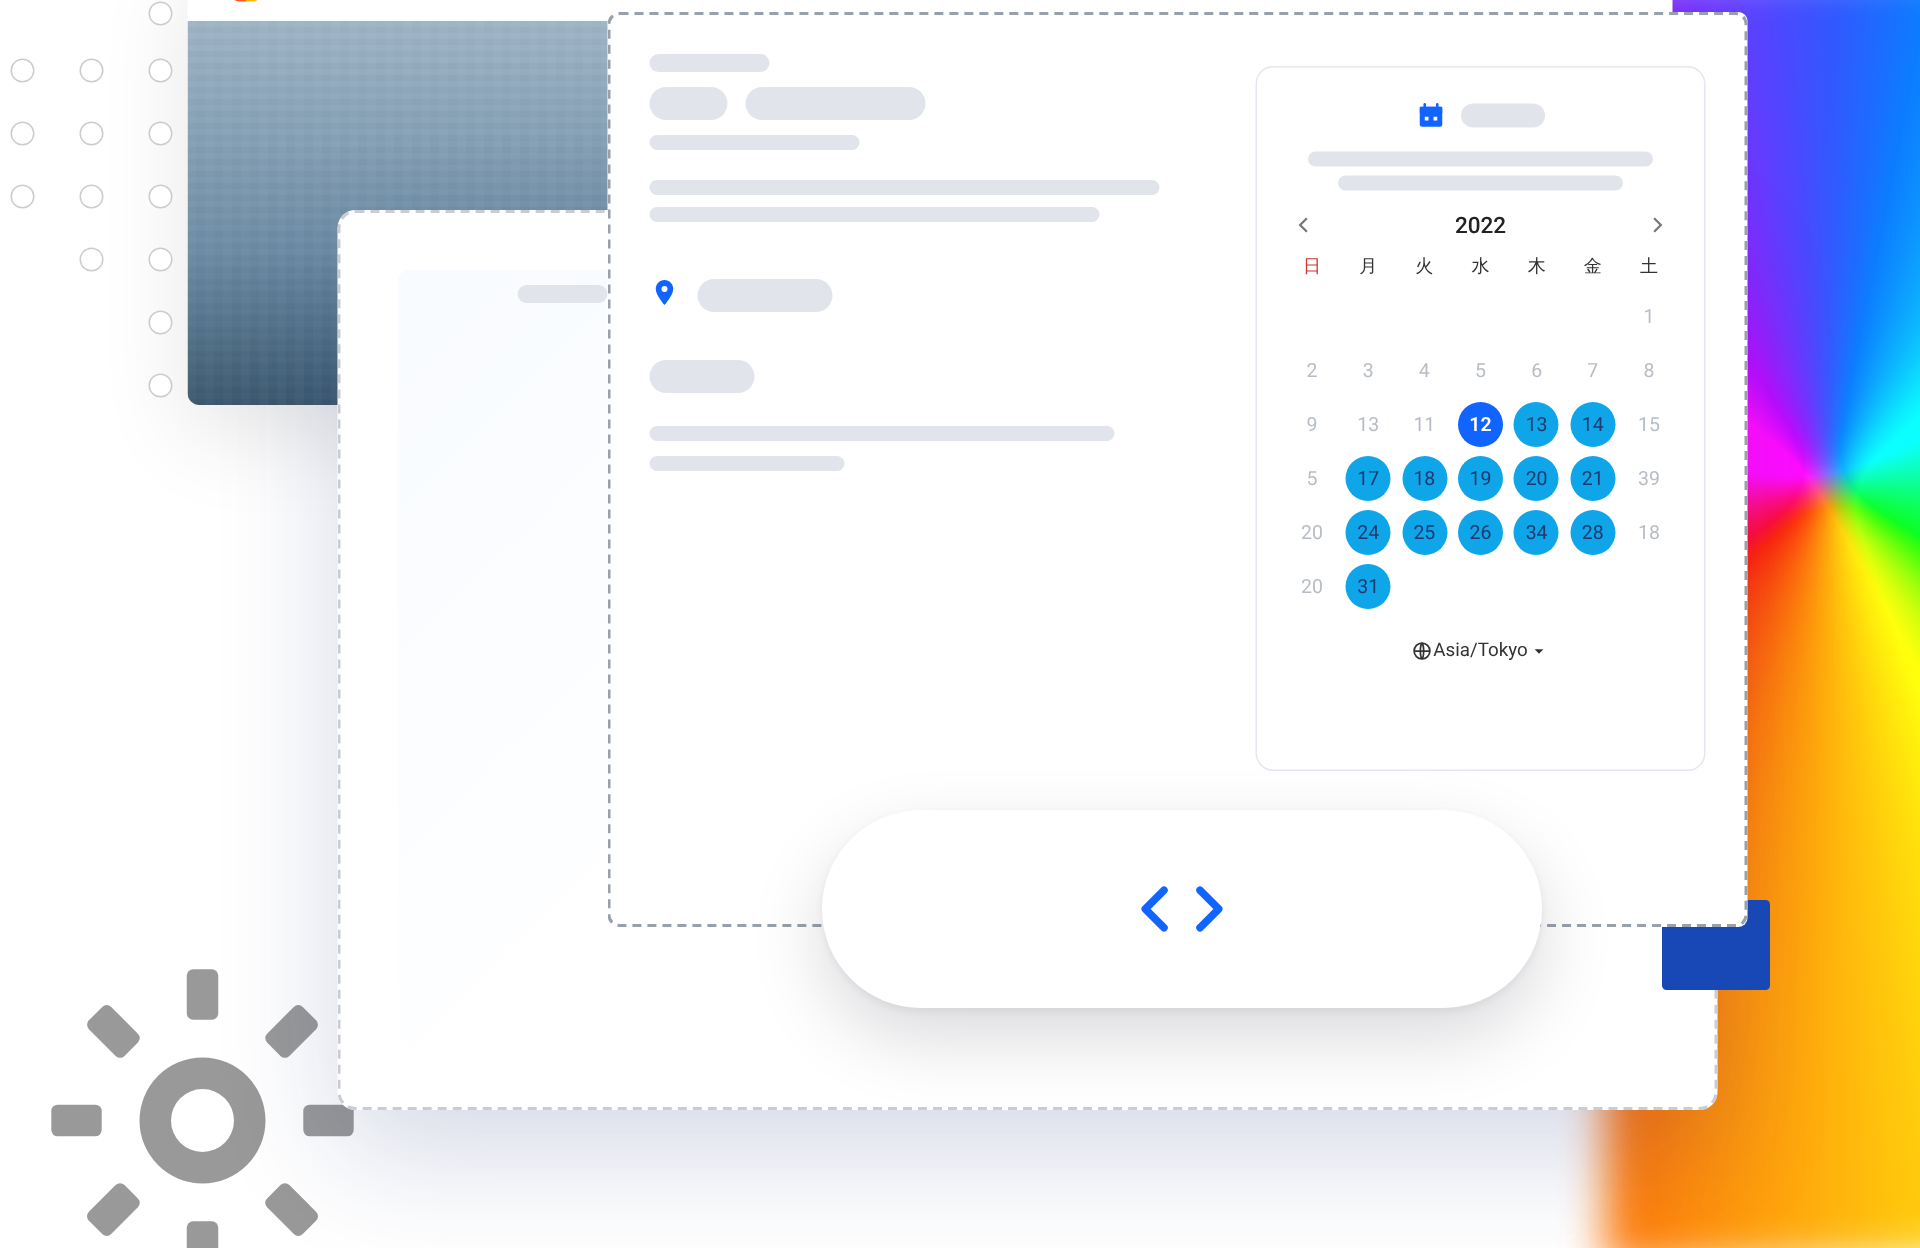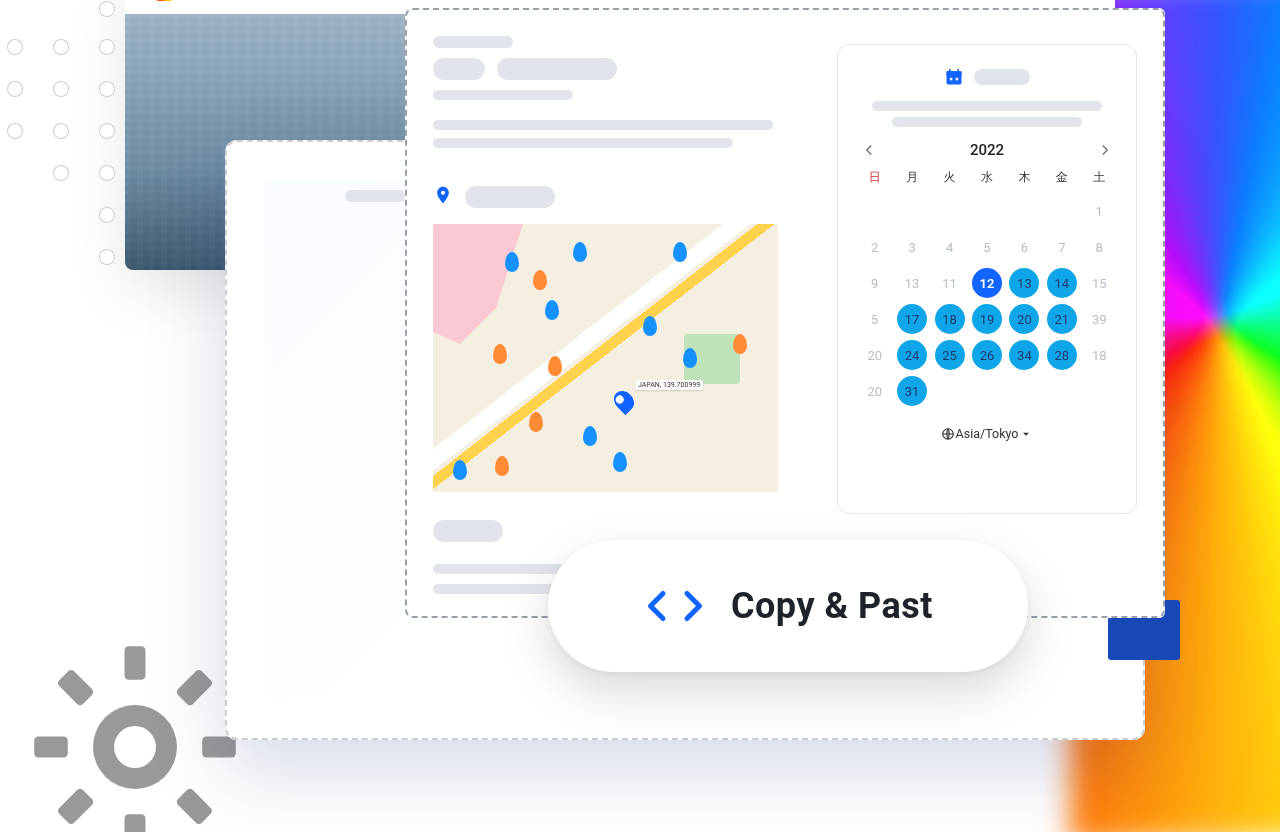--- a/index.html
+++ b/index.html
@@ -158,41 +158,20 @@
 
     <div class="loc-row">
       <span class="pin-icon">
         <svg width="20" height="26" viewBox="0 0 24 24" fill="currentColor">
             <path d="M12 2C8 2 5 5.2 5 9.2c0 5 7 12.8 7 12.8s7-7.8 7-12.8C19 5.2 16 2 12 2zm0 9.6a2.4 2.4 0 110-4.8 2.4 2.4 0 010 4.8z"></path>
           </svg>
       </span>
       <div class="skl pill" style="width:90px"></div>
     </div>
 
-    <div class="map">
-      <div class="pink"></div>
-      <div class="green"></div>
-      <div class="blue-chip" style="top:28px;left:72px"></div>
-      <div class="blue-chip" style="top:18px;left:140px"></div>
-      <div class="blue-chip" style="top:18px;left:240px"></div>
-      <div class="blue-chip" style="top:76px;left:112px"></div>
-      <div class="blue-chip" style="top:92px;left:210px"></div>
-      <div class="blue-chip" style="top:124px;left:250px"></div>
-      <div class="blue-chip" style="top:202px;left:150px"></div>
-      <div class="blue-chip" style="top:236px;left:20px"></div>
-      <div class="blue-chip" style="top:228px;left:180px"></div>
-      <div class="orange-chip" style="top:46px;left:100px"></div>
-      <div class="orange-chip" style="top:120px;left:60px"></div>
-      <div class="orange-chip" style="top:132px;left:115px"></div>
-      <div class="orange-chip" style="top:188px;left:96px"></div>
-      <div class="orange-chip" style="top:232px;left:62px"></div>
-      <div class="orange-chip" style="top:110px;left:300px"></div>
-      <div class="you"></div>
-      <div class="coord">JAPAN, 139.700999</div>
-    </div>
 
     <div class="skl pill" style="width:70px;margin-top:28px"></div>
     <div class="skl h10" style="width:310px;margin-top:22px"></div>
     <div class="skl h10" style="width:130px;margin-top:10px"></div>
   </div>
 
   <div class="cal-card">
     <div class="cal-title">
       <span class="cal-icon">
         <svg viewBox="0 0 24 24" fill="currentColor">
@@ -290,21 +269,20 @@
 
 <div class="copy-pill">
   <span class="code-ic">
     <svg viewBox="0 0 24 24" fill="none" stroke="currentColor" stroke-width="4" stroke-linecap="round" stroke-linejoin="round">
         <polyline points="16 4 6 14 16 24" transform="translate(0 -2)"></polyline>
       </svg>
     <svg viewBox="0 0 24 24" fill="none" stroke="currentColor" stroke-width="4" stroke-linecap="round" stroke-linejoin="round">
         <polyline points="8 4 18 14 8 24" transform="translate(0 -2)"></polyline>
       </svg>
   </span>
-  <span class="txt">Copy &amp; Past</span>
 </div>
 
 <div class="gear">
   <svg viewBox="0 0 100 100" fill="currentColor">
     <path d="M50 30a20 20 0 100 40 20 20 0 000-40zm0 30a10 10 0 110-20 10 10 0 010 20z"></path>
     <g>
       <rect x="45" y="2" width="10" height="16" rx="2"></rect>
       <rect x="45" y="82" width="10" height="16" rx="2"></rect>
       <rect x="2" y="45" width="16" height="10" rx="2"></rect>
       <rect x="82" y="45" width="16" height="10" rx="2"></rect>

